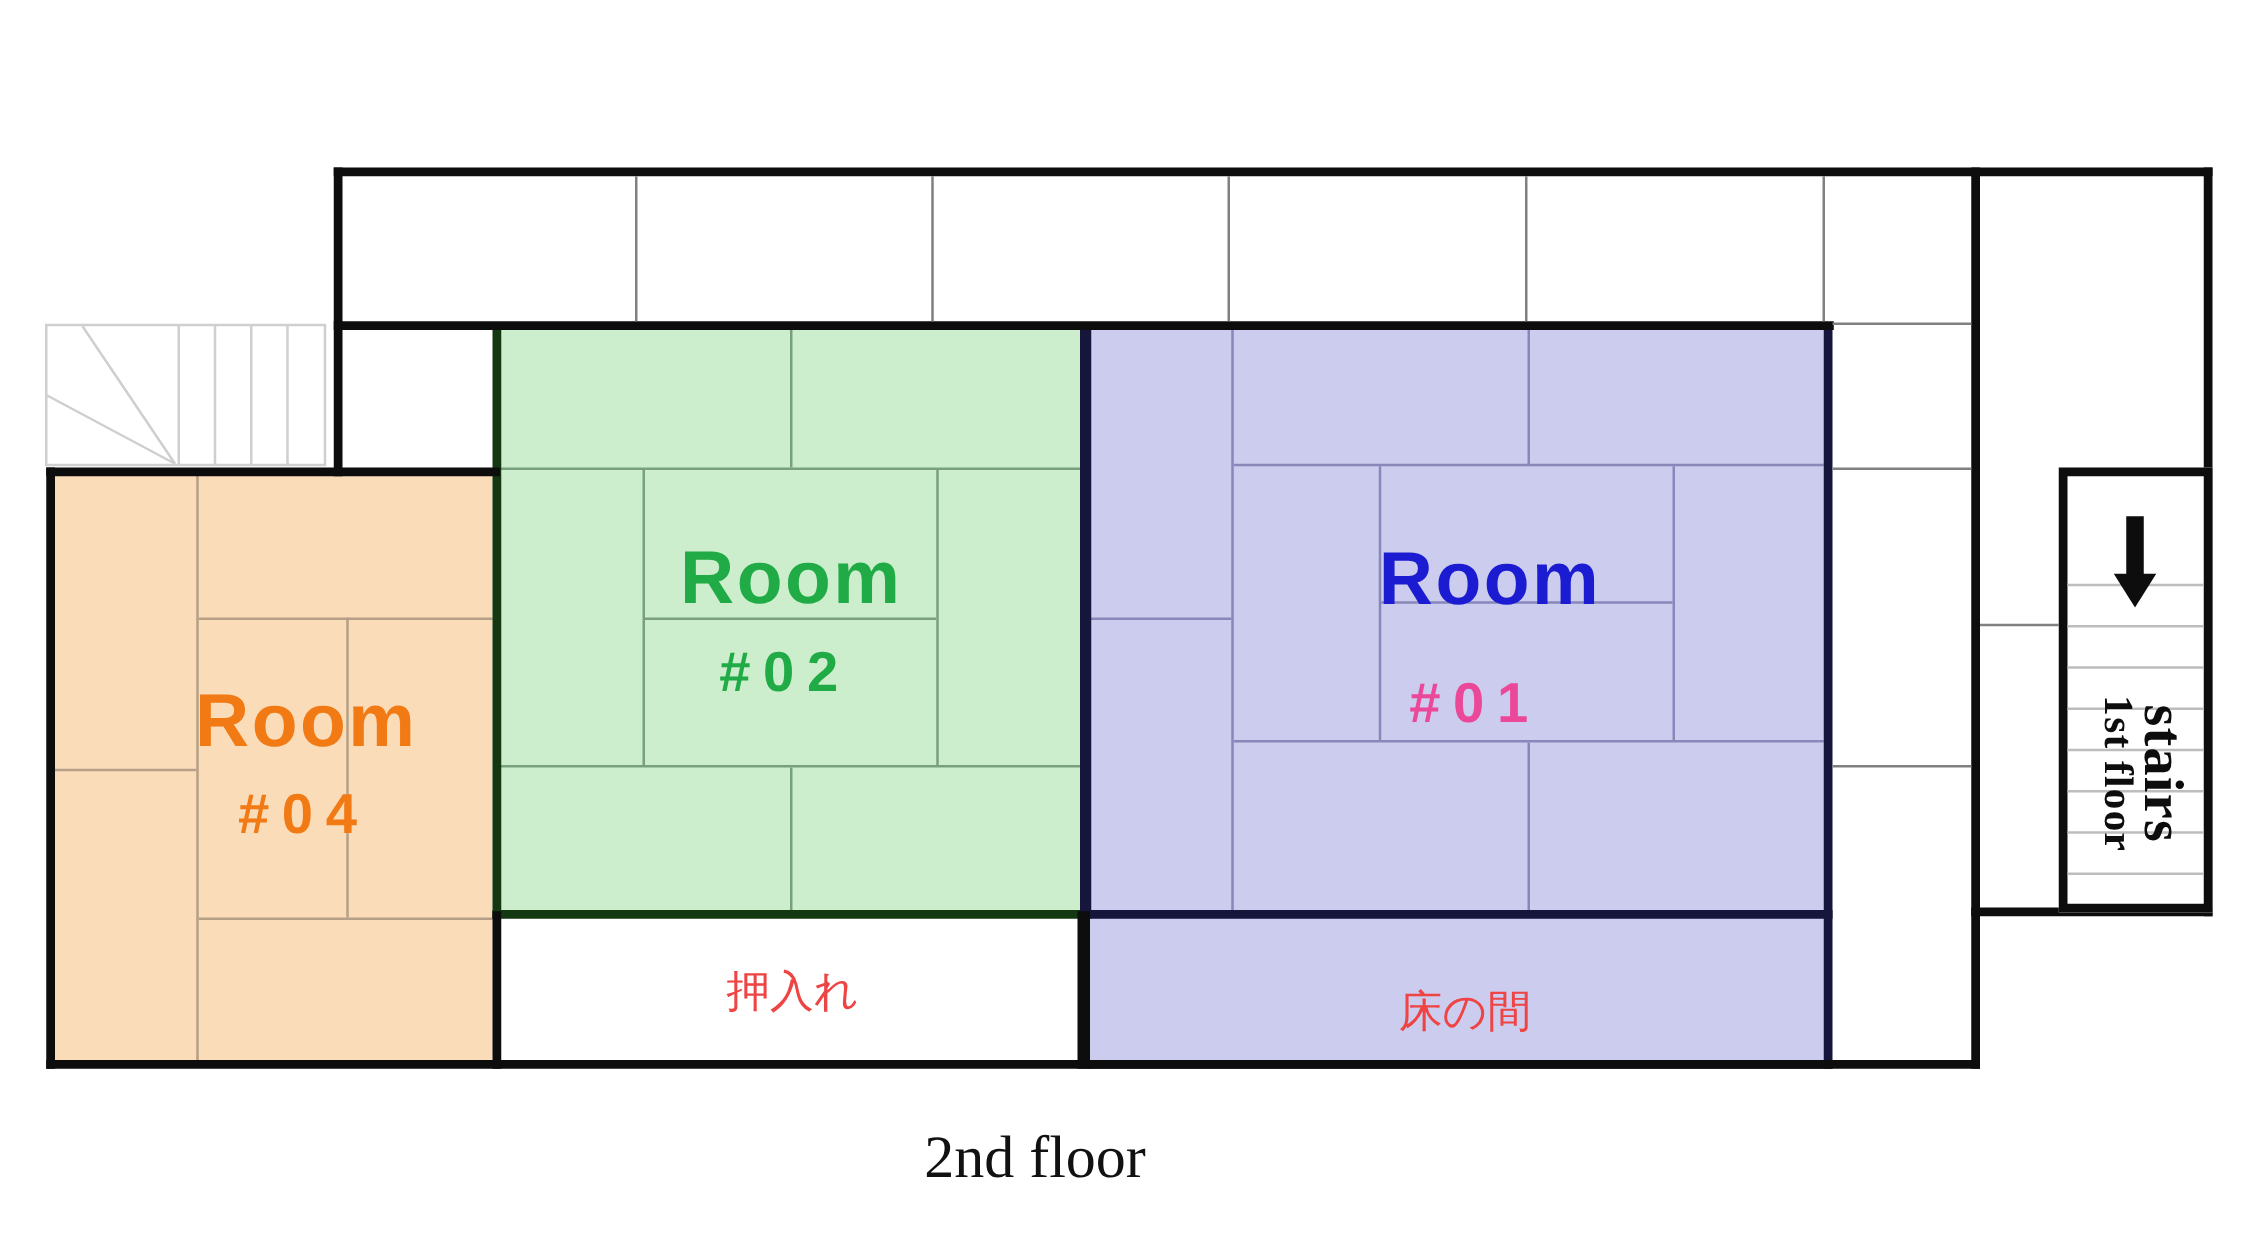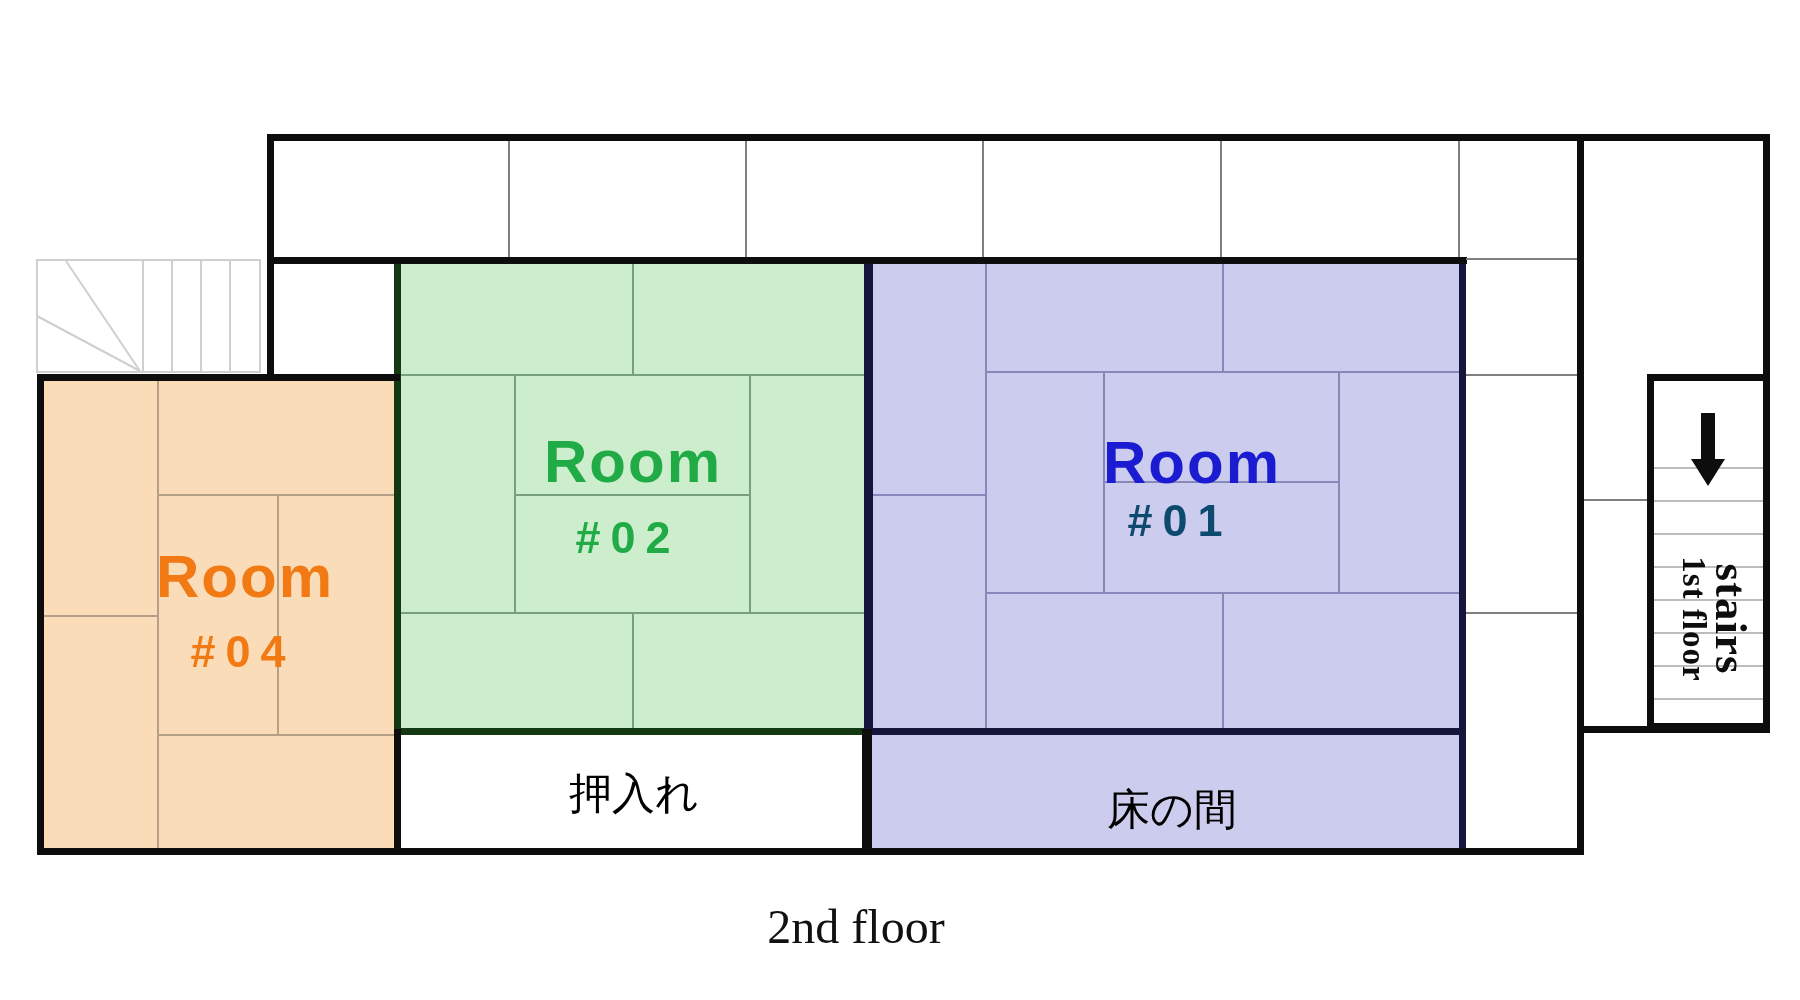--- a/index.html
+++ b/index.html
@@ -11,21 +11,21 @@
   .bwall{position:absolute;background:#16163c;}
   .thin{position:absolute;background:#808080;}
   .step{position:absolute;background:#bdbdbd;}
   .oline{position:absolute;background:#b59f86;}
   .gline{position:absolute;background:#79a07c;}
   .bline{position:absolute;background:#8787ba;}
   .lbl{position:absolute;transform:translate(-50%,-50%);white-space:nowrap;
        font-weight:bold;line-height:1;}
   .roomword{font-size:60px;letter-spacing:2px;}
   .roomnum{font-size:45px;letter-spacing:10px;text-align:right;}
-  .jp{font-size:43px;font-weight:normal;color:#000000;}
+  .jp{font-size:35px;font-weight:normal;color:#ef4444;}
   .title{position:absolute;transform:translate(-50%,-50%);
          font-family:"Liberation Serif", serif;font-size:48px;color:#111;}
   .stairs-text{position:absolute;left:1606px;top:573px;width:200px;height:92px;
                transform:rotate(90deg);text-align:center;color:#0d0d0d;
                font-family:"Liberation Serif", serif;font-weight:bold;line-height:0.95;}
   .stairs-text .l1{font-size:45px;letter-spacing:1px;}
   .stairs-text .l2{font-size:33px;letter-spacing:1px;}
 </style>
 </head>
 <body>
@@ -121,20 +121,20 @@
     <line x1="110" y1="116" x2="36" y2="6" stroke="#cfcfcf" stroke-width="2"></line>
   </svg>
 
   <div class="lbl roomword" style="left:245px;top:577px;color:#f27a15;">Room</div>
   <div class="lbl roomnum" style="left:243px;top:651px;color:#f27a15;">#04</div>
 
   <div class="lbl roomword" style="left:633px;top:462px;color:#21ab46;">Room</div>
   <div class="lbl roomnum" style="left:628px;top:537px;color:#21ab46;">#02</div>
 
   <div class="lbl roomword" style="left:1192px;top:463px;color:#1b1bd1;">Room</div>
-  <div class="lbl roomnum" style="left:1180px;top:520px;color:#0c4a6e;">#01</div>
+  <div class="lbl roomnum" style="left:1180px;top:562px;color:#ec4899;">#01</div>
 
   <div class="lbl jp" style="left:634px;top:793px;">押入れ</div>
   <div class="lbl jp" style="left:1172px;top:794px;margin-top:15px;">床の間</div>
 
-  <div class="title" style="left:856px;top:926px;">2nd floor</div>
+  <div class="title" style="left:828px;top:926px;">2nd floor</div>
 
 </div>
 
 </body></html>

